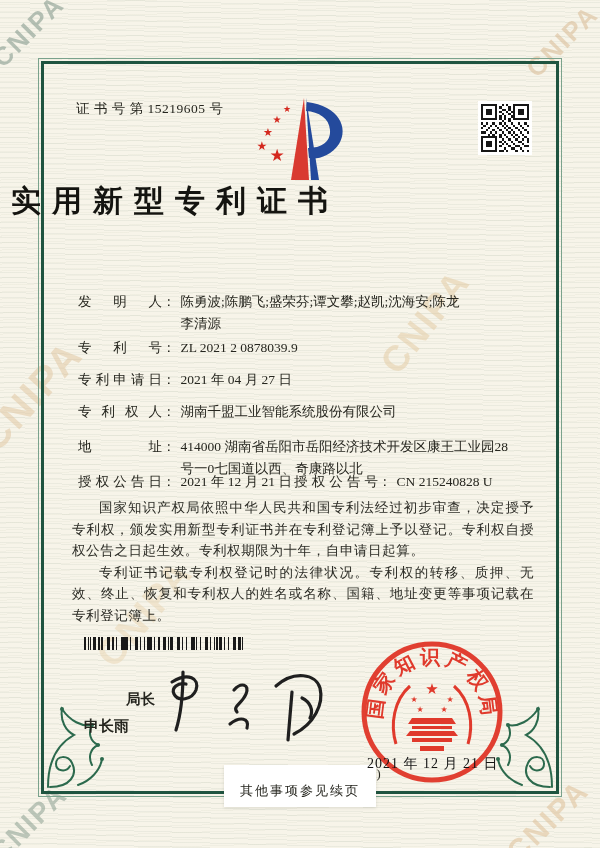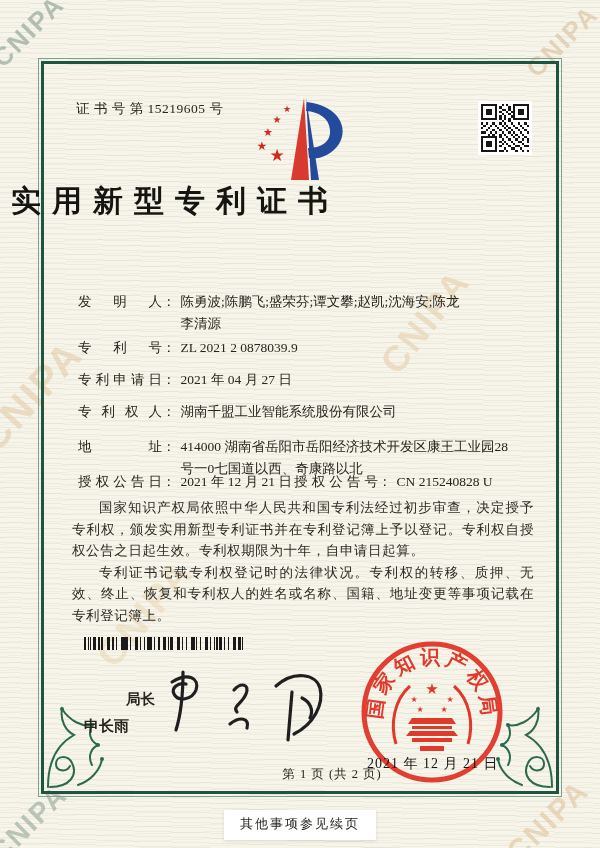--- a/index.html
+++ b/index.html
@@ -48,22 +48,22 @@
   .sans{font-family:"Liberation Sans","DejaVu Sans",sans-serif;}
   .commissioner-title{left:84px;top:690px;font-size:14.5px;font-weight:600;margin-left:42px;}
   .commissioner-name{left:84px;top:717px;font-size:15px;font-weight:600;}
   .sig{left:142px;top:664px;z-index:3;}
   .seal{left:356px;top:636px;z-index:4;opacity:.93;}
   .seal-date{left:367px;top:755px;z-index:5;font-size:14px;letter-spacing:1px;color:#141414;font-weight:500;}
   .page-num{left:0;top:766px;width:100%;text-align:center;font-size:12.5px;letter-spacing:1px;margin-left:32px;}
   .corner{position:absolute;z-index:2;width:92px;height:90px;top:701px;}
   .corner-l{left:44px;}
   .corner-r{left:464px;transform:scaleX(-1);}
-  .footer-note{left:50%;top:810px;transform:translateX(-50%);z-index:3;background:#ffffff;
-      padding:5px 16px 7px;font-size:13px;letter-spacing:2px;box-shadow:0 1px 3px rgba(60,60,40,.15);}
+  .footer-note{left:50%;top:765px;transform:translateX(-50%);z-index:3;background:#ffffff;
+      padding:17px 16px 7px;font-size:13px;letter-spacing:2px;box-shadow:0 1px 3px rgba(60,60,40,.15);}
 </style>
 </head>
 <body>
 
 <div class="page">
 
   <span class="wm wm1">CNIPA</span>
   <span class="wm wm2">CNIPA</span>
   <span class="wm wm3">CNIPA</span>
   <span class="wm wm4">CNIPA</span>

